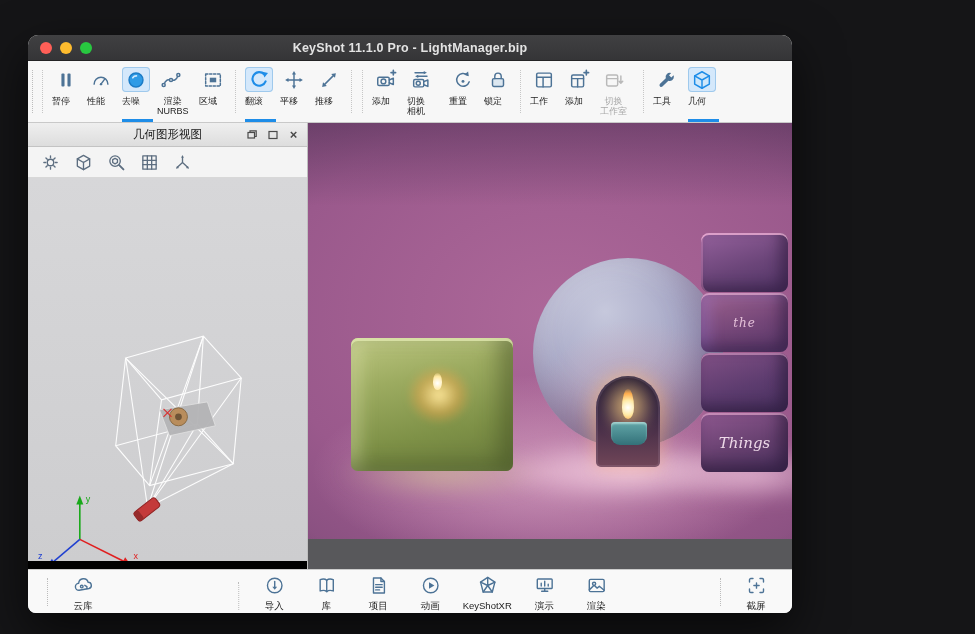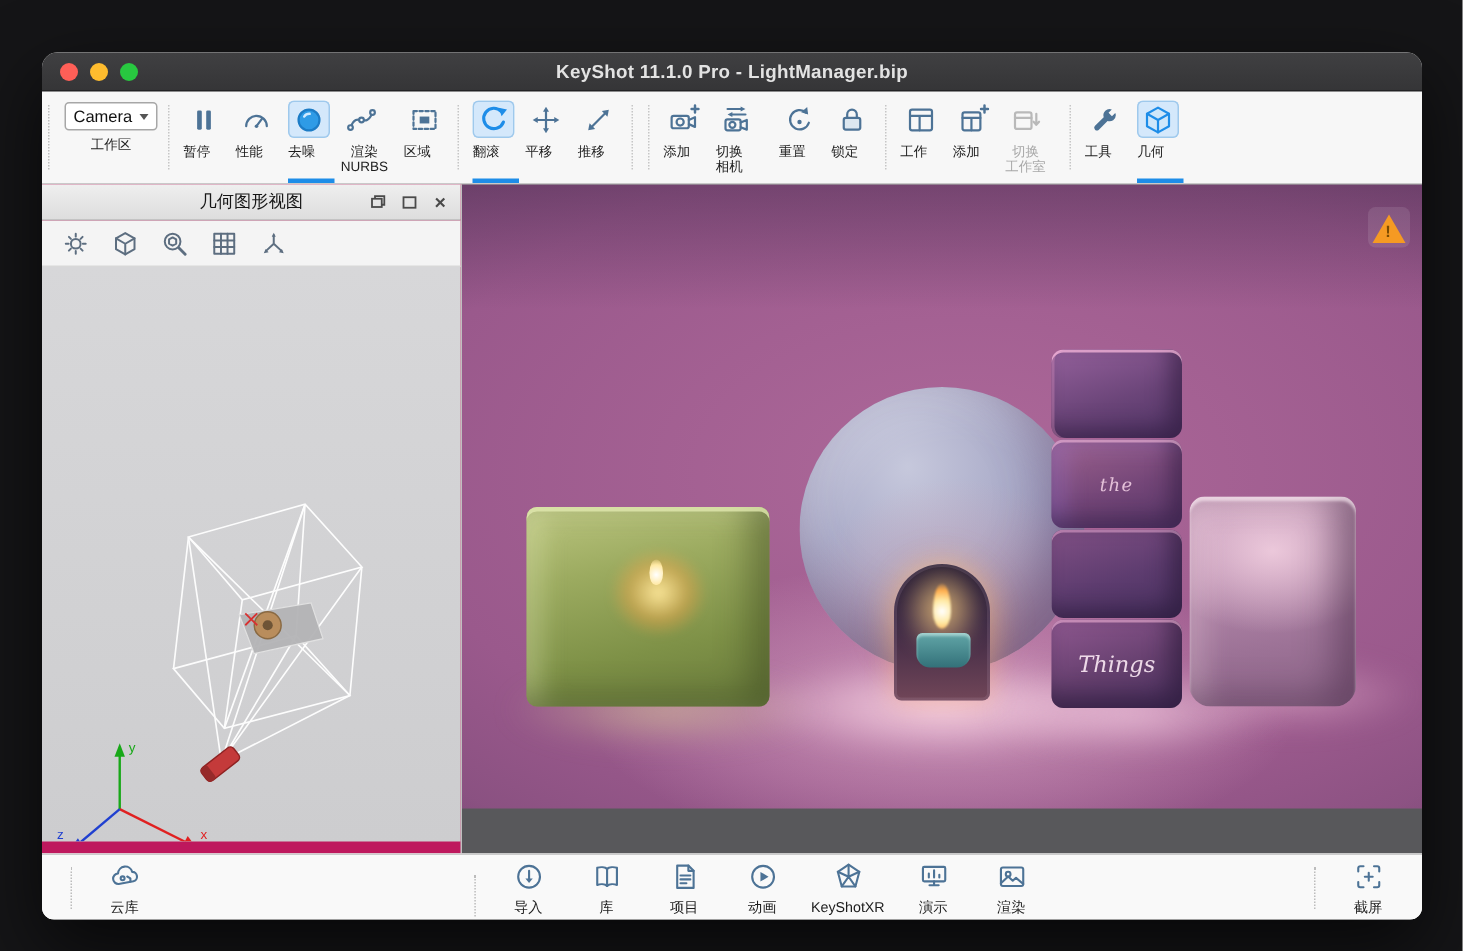--- a/index.html
+++ b/index.html
@@ -1,19 +1,19 @@
 <!DOCTYPE html>
 <html><head>
 <meta charset="utf-8">
 <style>
   * { margin:0; padding:0; box-sizing:border-box; }
   html,body { width:975px; height:634px; overflow:hidden; }
   body { background:#151517; font-family:"Liberation Sans", sans-serif; position:relative; }
 
-  .window { position:absolute; left:28px; top:35px; width:920px; height:578px;
+  .window { position:absolute; left:28px; top:35px; width:764px; height:578px;
     border-radius:10px 10px 8px 8px; overflow:hidden; background:#f7f7f7;
     box-shadow:0 18px 50px rgba(0,0,0,.65); display:flex; flex-direction:column; }
 
   
   .titlebar { height:26px; flex:none; background:linear-gradient(#404042,#353537);
     display:flex; align-items:center; position:relative; border-bottom:1px solid #232325; }
   .lights { position:absolute; left:12px; top:7px; display:flex; gap:8px; }
   .light { width:12px; height:12px; border-radius:50%; }
   .light.red { background:#ff5f57; } .light.yellow { background:#febc2e; } .light.green { background:#28c840; }
   .title { flex:1; text-align:center; color:#e3e3e3; font-size:12.5px; font-weight:bold; letter-spacing:.2px; }
@@ -43,21 +43,21 @@
   svg.ik .fill { fill:#4d7396; stroke:none; }
   svg.ik.gray { stroke:#b9b9b9; }
   .va-row { display:flex; align-items:center; gap:4px; margin-top:0; }
   .va-row svg { width:20px; height:20px; }
   .va-input { width:46px; height:19px; border:1px solid #a7a7a7; border-radius:2px; background:#fff;
     font-size:11px; padding:0 4px; font-family:"Liberation Sans",sans-serif; color:#111; }
 
   
   .main { flex:1; display:flex; min-height:0; }
 
-  .left-panel { width:280px; flex:none; background:#be185d; border-right:1px solid #bfbfbf;
+  .left-panel { width:280px; flex:none; background:#000000; border-right:1px solid #bfbfbf;
     display:flex; flex-direction:column; }
   .panel-header { height:24px; flex:none; background:linear-gradient(#efefef,#dddddd);
     border-bottom:1px solid #c3c3c3; display:flex; align-items:center; justify-content:center;
     position:relative; font-size:11.5px; color:#161616; }
   .panel-controls { position:absolute; right:7px; top:0; bottom:0; display:flex; align-items:center; gap:8px; }
   .wc { display:flex; align-items:center; justify-content:center; width:13px; height:13px; color:#4a4a4a; }
   .wc svg { width:12px; height:12px; fill:none; stroke:#4a4a4a; stroke-width:1.2; }
   .wc.x { font-size:13px; line-height:1; font-weight:bold; }
   .panel-toolbar { height:31px; flex:none; background:#f4f4f4; border-bottom:1px solid #d8d8d8;
     display:flex; align-items:center; gap:11px; padding:0 11px; }
@@ -157,27 +157,20 @@
       <span class="light red"></span>
       <span class="light yellow"></span>
       <span class="light green"></span>
     </div>
     <div class="title">KeyShot 11.1.0 Pro  - LightManager.bip</div>
   </div>
 
   <div class="toolbar">
     <div class="handle"></div>
 
-    <div class="combo-col">
-      <div class="combo">
-        <span>Camera</span>
-        <span class="caret-down"></span>
-      </div>
-      <div class="tb-label">工作区</div>
-    </div>
 
 
     <div class="sep"></div>
 
     <div class="tb">
       <span class="ic">
           <svg class="ik" viewBox="0 0 24 24">
             <rect class="fill" x="7" y="5" width="3.4" height="14" rx="1"></rect>
             <rect class="fill" x="13.6" y="5" width="3.4" height="14" rx="1"></rect>
           </svg>

